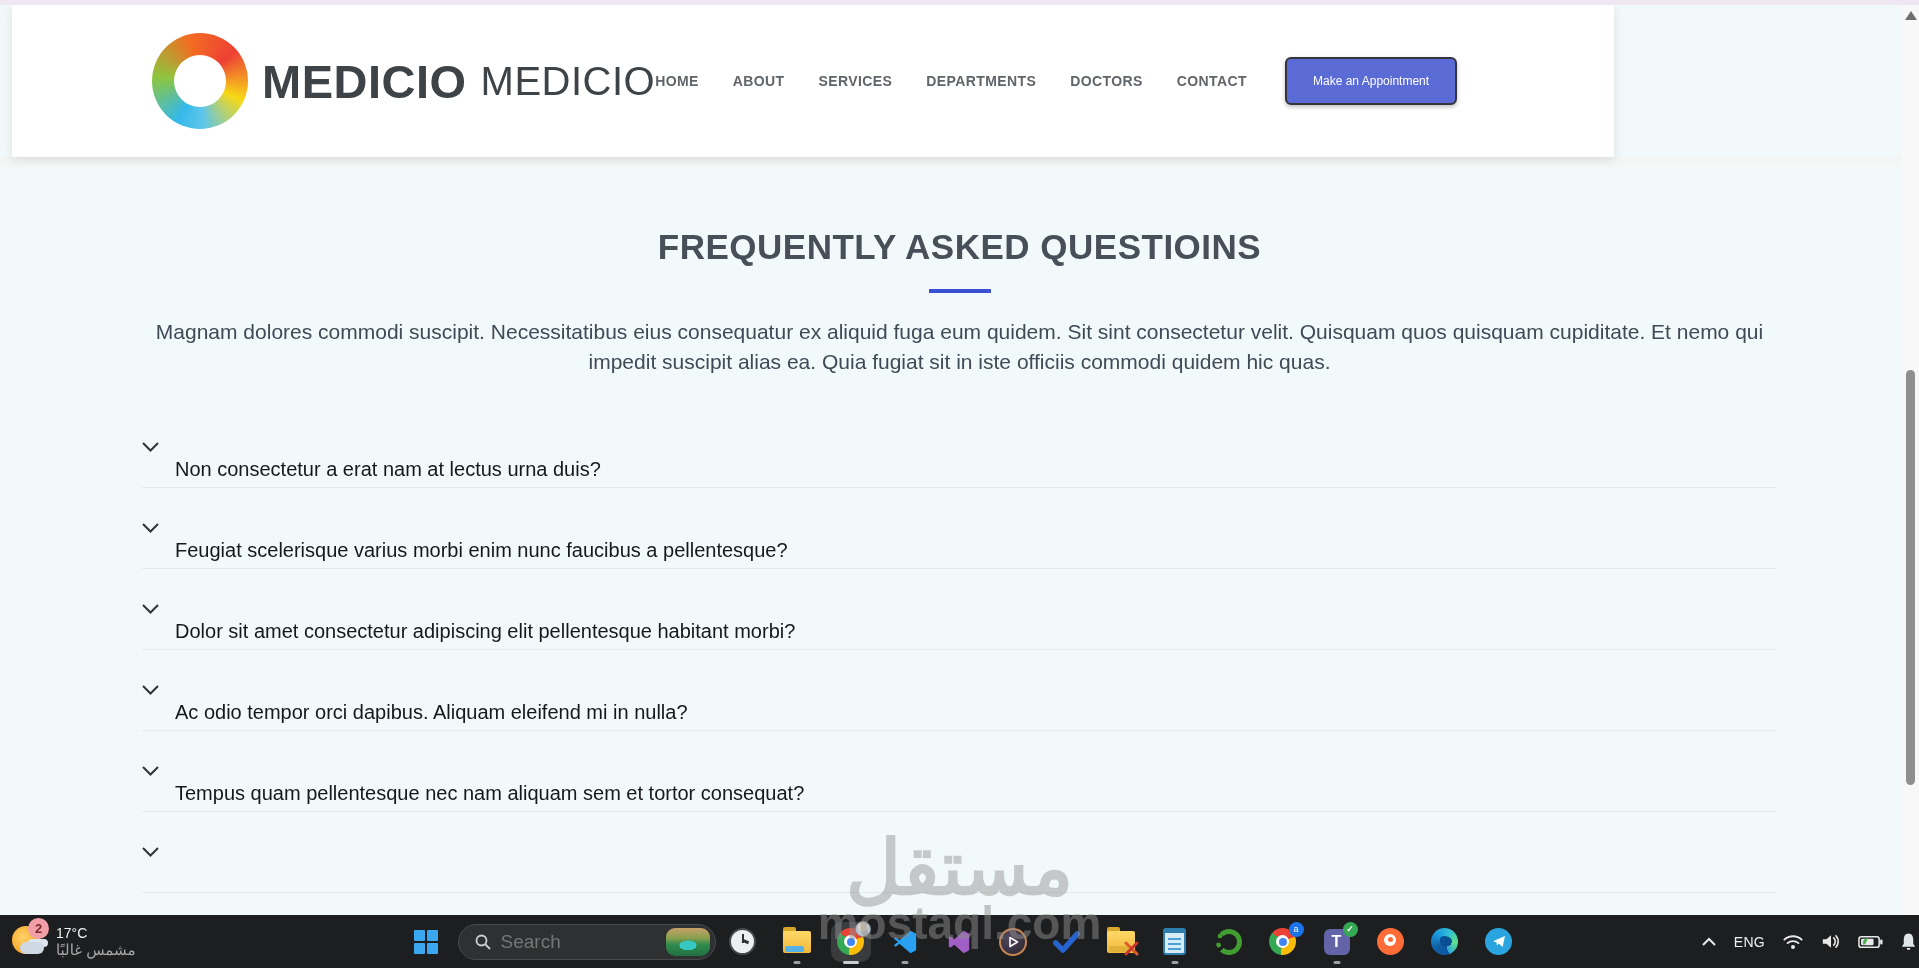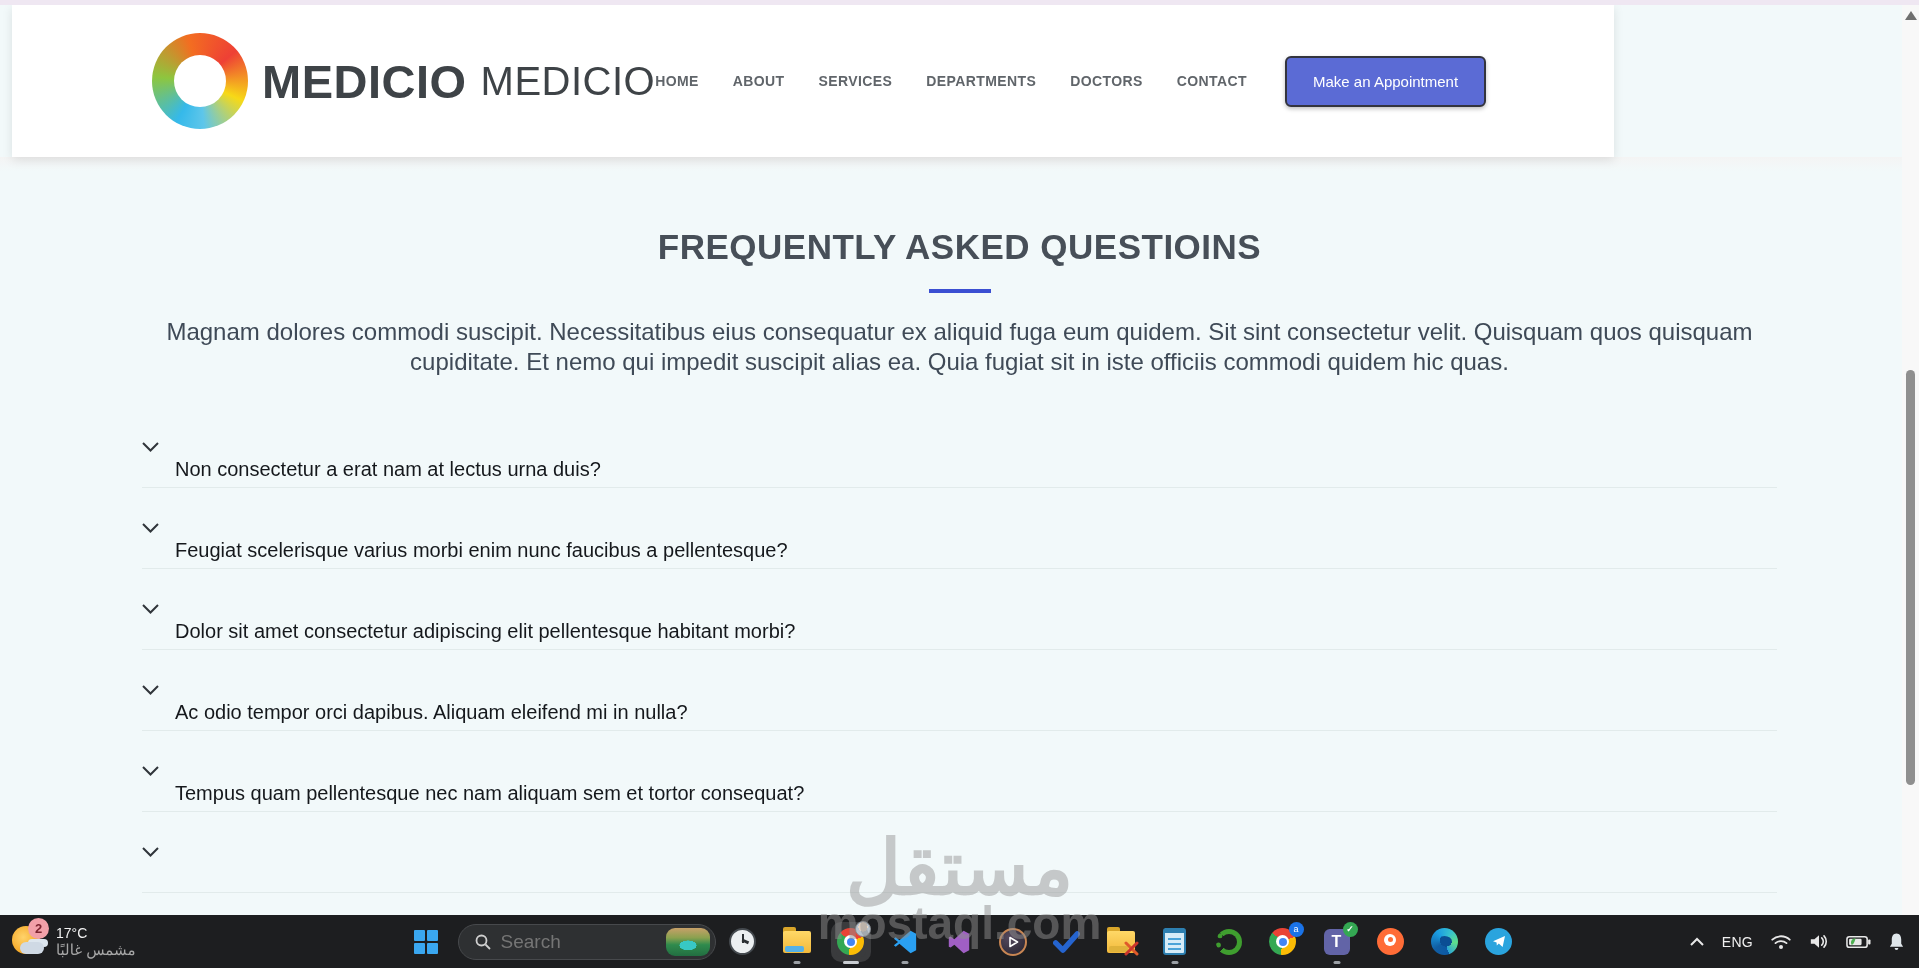--- a/index.html
+++ b/index.html
@@ -14,31 +14,31 @@
     display:flex; align-items:center; padding:0 158px 0 140px; box-shadow:0 3px 10px rgba(0,0,0,.10); z-index:10; }
   .logo-wrap { display:flex; align-items:center; gap:14px; }
   .logo-ring { width:96px; height:96px; border-radius:50%; position:relative; flex:0 0 auto;
     background:conic-gradient(from 210deg, #35b9ea, #8dc63f 65deg, #f36d21 135deg, #ee4035 200deg, #f7d917 265deg, #5ec6ea 325deg, #35b9ea 360deg); }
   .logo-ring::after { content:""; position:absolute; inset:22px; background:#fff; border-radius:50%; }
   .logo-text-bold { font-size:47px; font-weight:800; color:#3e4347; letter-spacing:.5px; }
   .logo-text-light { font-size:40px; font-weight:400; color:#3e4347; letter-spacing:.5px; }
   .header-spacer { flex:1; }
   .main-nav { display:flex; align-items:center; gap:34px;text-align:center; }
   .nav-link { font-size:14px; font-weight:600; letter-spacing:.4px; color:#60656a; cursor:pointer; white-space:nowrap; }
-  .cta-btn { margin-left:38px; background:#5b6bd5; color:#fff; font-size:15px; font-weight:500;
+  .cta-btn { margin-left:38px; background:#5b6bd5; color:#fff; font-size:12px; font-weight:500;
     padding:15px 26px; border:2px solid #33343e; border-radius:6px; cursor:pointer; white-space:nowrap;
     font-family:"Liberation Sans",sans-serif; box-shadow:0 2px 4px rgba(0,0,0,.25); }
 
   
   .main-section { position:absolute; top:157px; left:0; width:1919px; height:758px;
     background:linear-gradient(180deg,#f4f4f4 0,#f2f9fa 14px); }
   .section-title { margin-top:70px; text-align:center; font-size:35px; font-weight:700;
     color:#474f58; letter-spacing:.5px; }
   .title-bar { width:62px; height:4px; background:#3b4fd2; margin:22px auto 0; }
-  .section-intro { max-width:1640px; margin:24px auto 0; text-align:center; font-size:24px;
+  .section-intro { max-width:1640px; margin:24px auto 0; text-align:center; font-size:21px;
     line-height:30px; color:#3f4a57; }
   .faq-list { width:1635px; margin:30px auto 0; }
   .faq-item { height:81px; display:flex; align-items:center; gap:16px;
     border-bottom:1px solid #e2ebeb; cursor:pointer; }
   .faq-chevron { flex:0 0 auto; display:flex; align-items:center; }
   .faq-q { font-size:20px; color:#15181c;margin-top:44px; }
 
   
   .watermark { position:absolute; left:0; top:828px; width:1919px; text-align:center; z-index:60; pointer-events:none; }
   .wm-arabic { font-size:76px; font-weight:700; color:#8f8f8f; opacity:.45; line-height:80px; }
@@ -108,21 +108,21 @@
   .postman-ball { width:27px; height:27px; border-radius:50%; background:#ff6c37; position:relative; }
   .postman-ball::before { content:""; position:absolute; left:7px; top:6px; width:12px; height:12px; border-radius:50%; background:#fff; }
   .postman-ball::after { content:""; position:absolute; left:11px; top:9px; width:5px; height:5px; border-radius:50%; background:#ff6c37; }
   .edge-ball { width:27px; height:27px; border-radius:50%;
     background:conic-gradient(from 160deg, #0c59a4, #115ea3 20%, #1b9de2 45%, #35c1cf 65%, #5fe08a 82%, #2aa3d8 100%); position:relative; }
   .edge-ball::before { content:""; position:absolute; left:6px; top:8px; width:15px; height:11px; border-radius:50% 50% 0 50%;
     background:radial-gradient(circle at 60% 40%, #0b4f94 0 55%, transparent 56%); }
   .telegram-ball { width:27px; height:27px; border-radius:50%; background:#2aa4de; display:flex; align-items:center; justify-content:center; }
 
   
-  .tray { position:absolute; right:14px; top:0; height:53px; display:flex; align-items:center; gap:17px; }
+  .tray { position:absolute; right:2px; top:0; height:53px; display:flex; align-items:center; gap:17px; }
   .tray-item { display:flex; align-items:center; justify-content:center; cursor:pointer; color:#e8e8e8; }
   .tray-lang { font-size:14px; color:#f0f0f0; letter-spacing:.3px; }
 
   
   .scrollbar { position:absolute; right:0; top:5px; width:17px; height:910px; background:#f8f8f8; z-index:30; }
   .scroll-up { position:absolute; top:6px; left:3px; width:0; height:0; cursor:pointer;
     border-left:6px solid transparent; border-right:6px solid transparent; border-bottom:9px solid #6f6f6f; }
   .scroll-thumb { position:absolute; top:365px; left:4px; width:9px; height:415px; border-radius:5px; background:#8f8f8f; cursor:pointer; }
 </style>
 </head>

